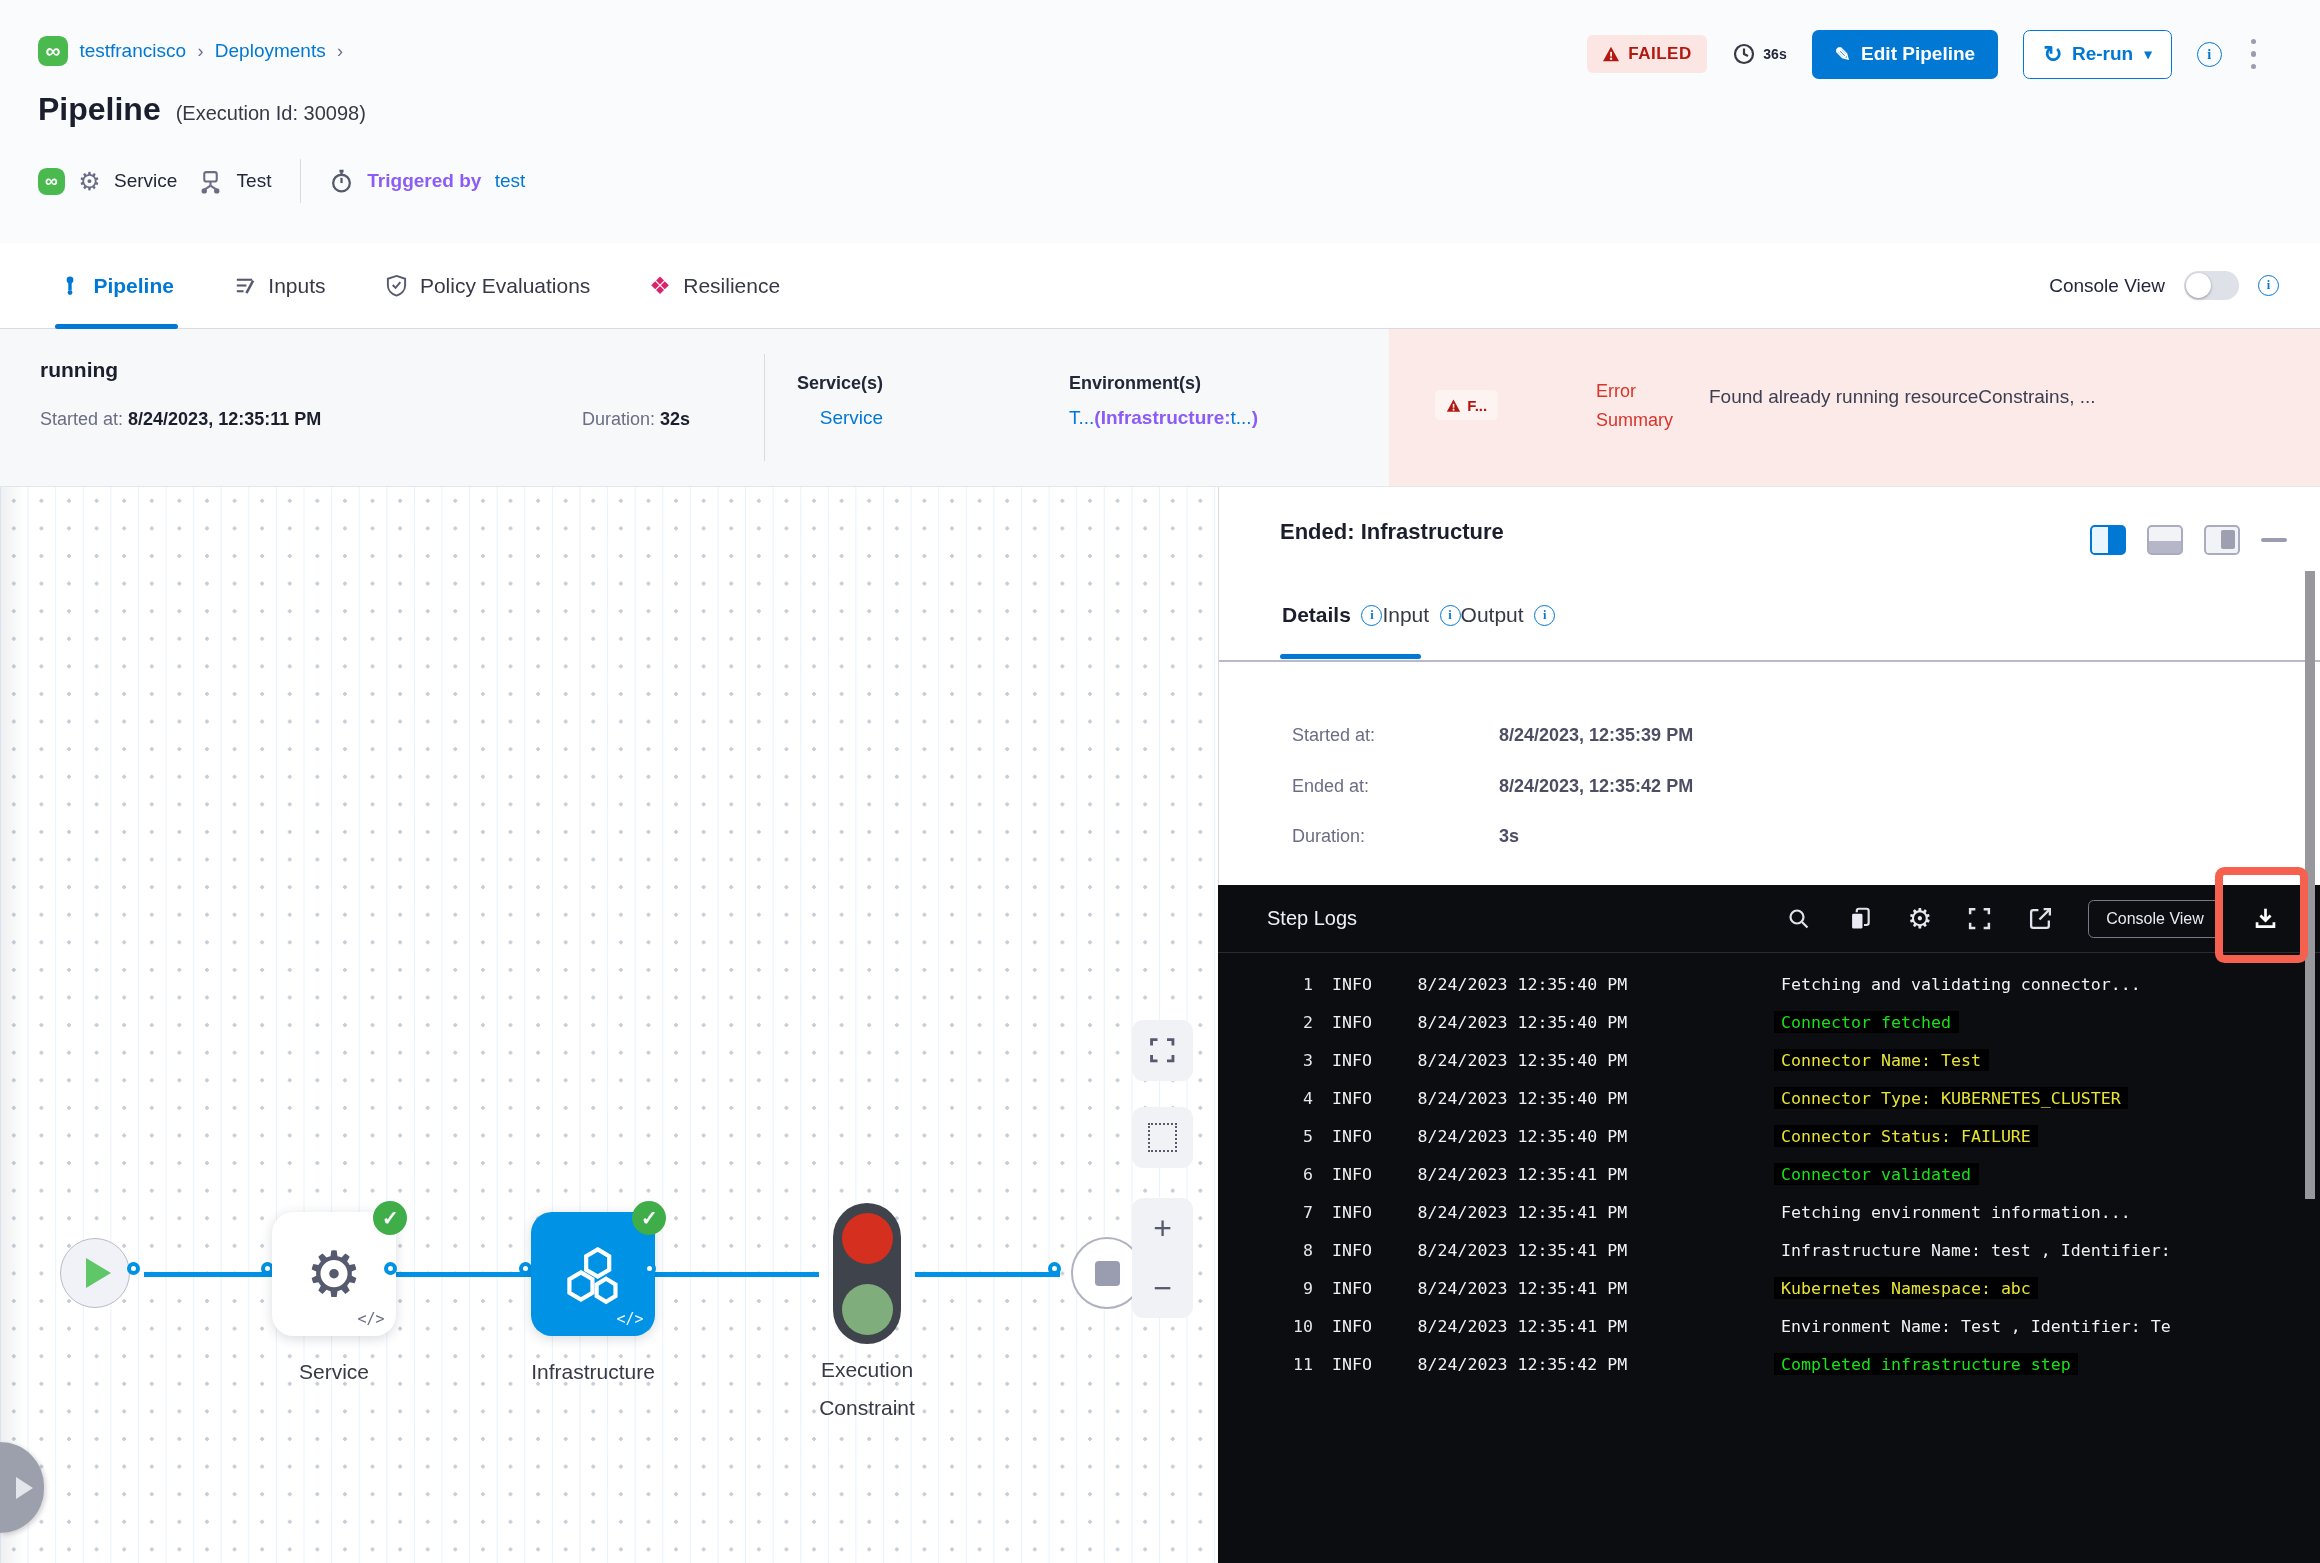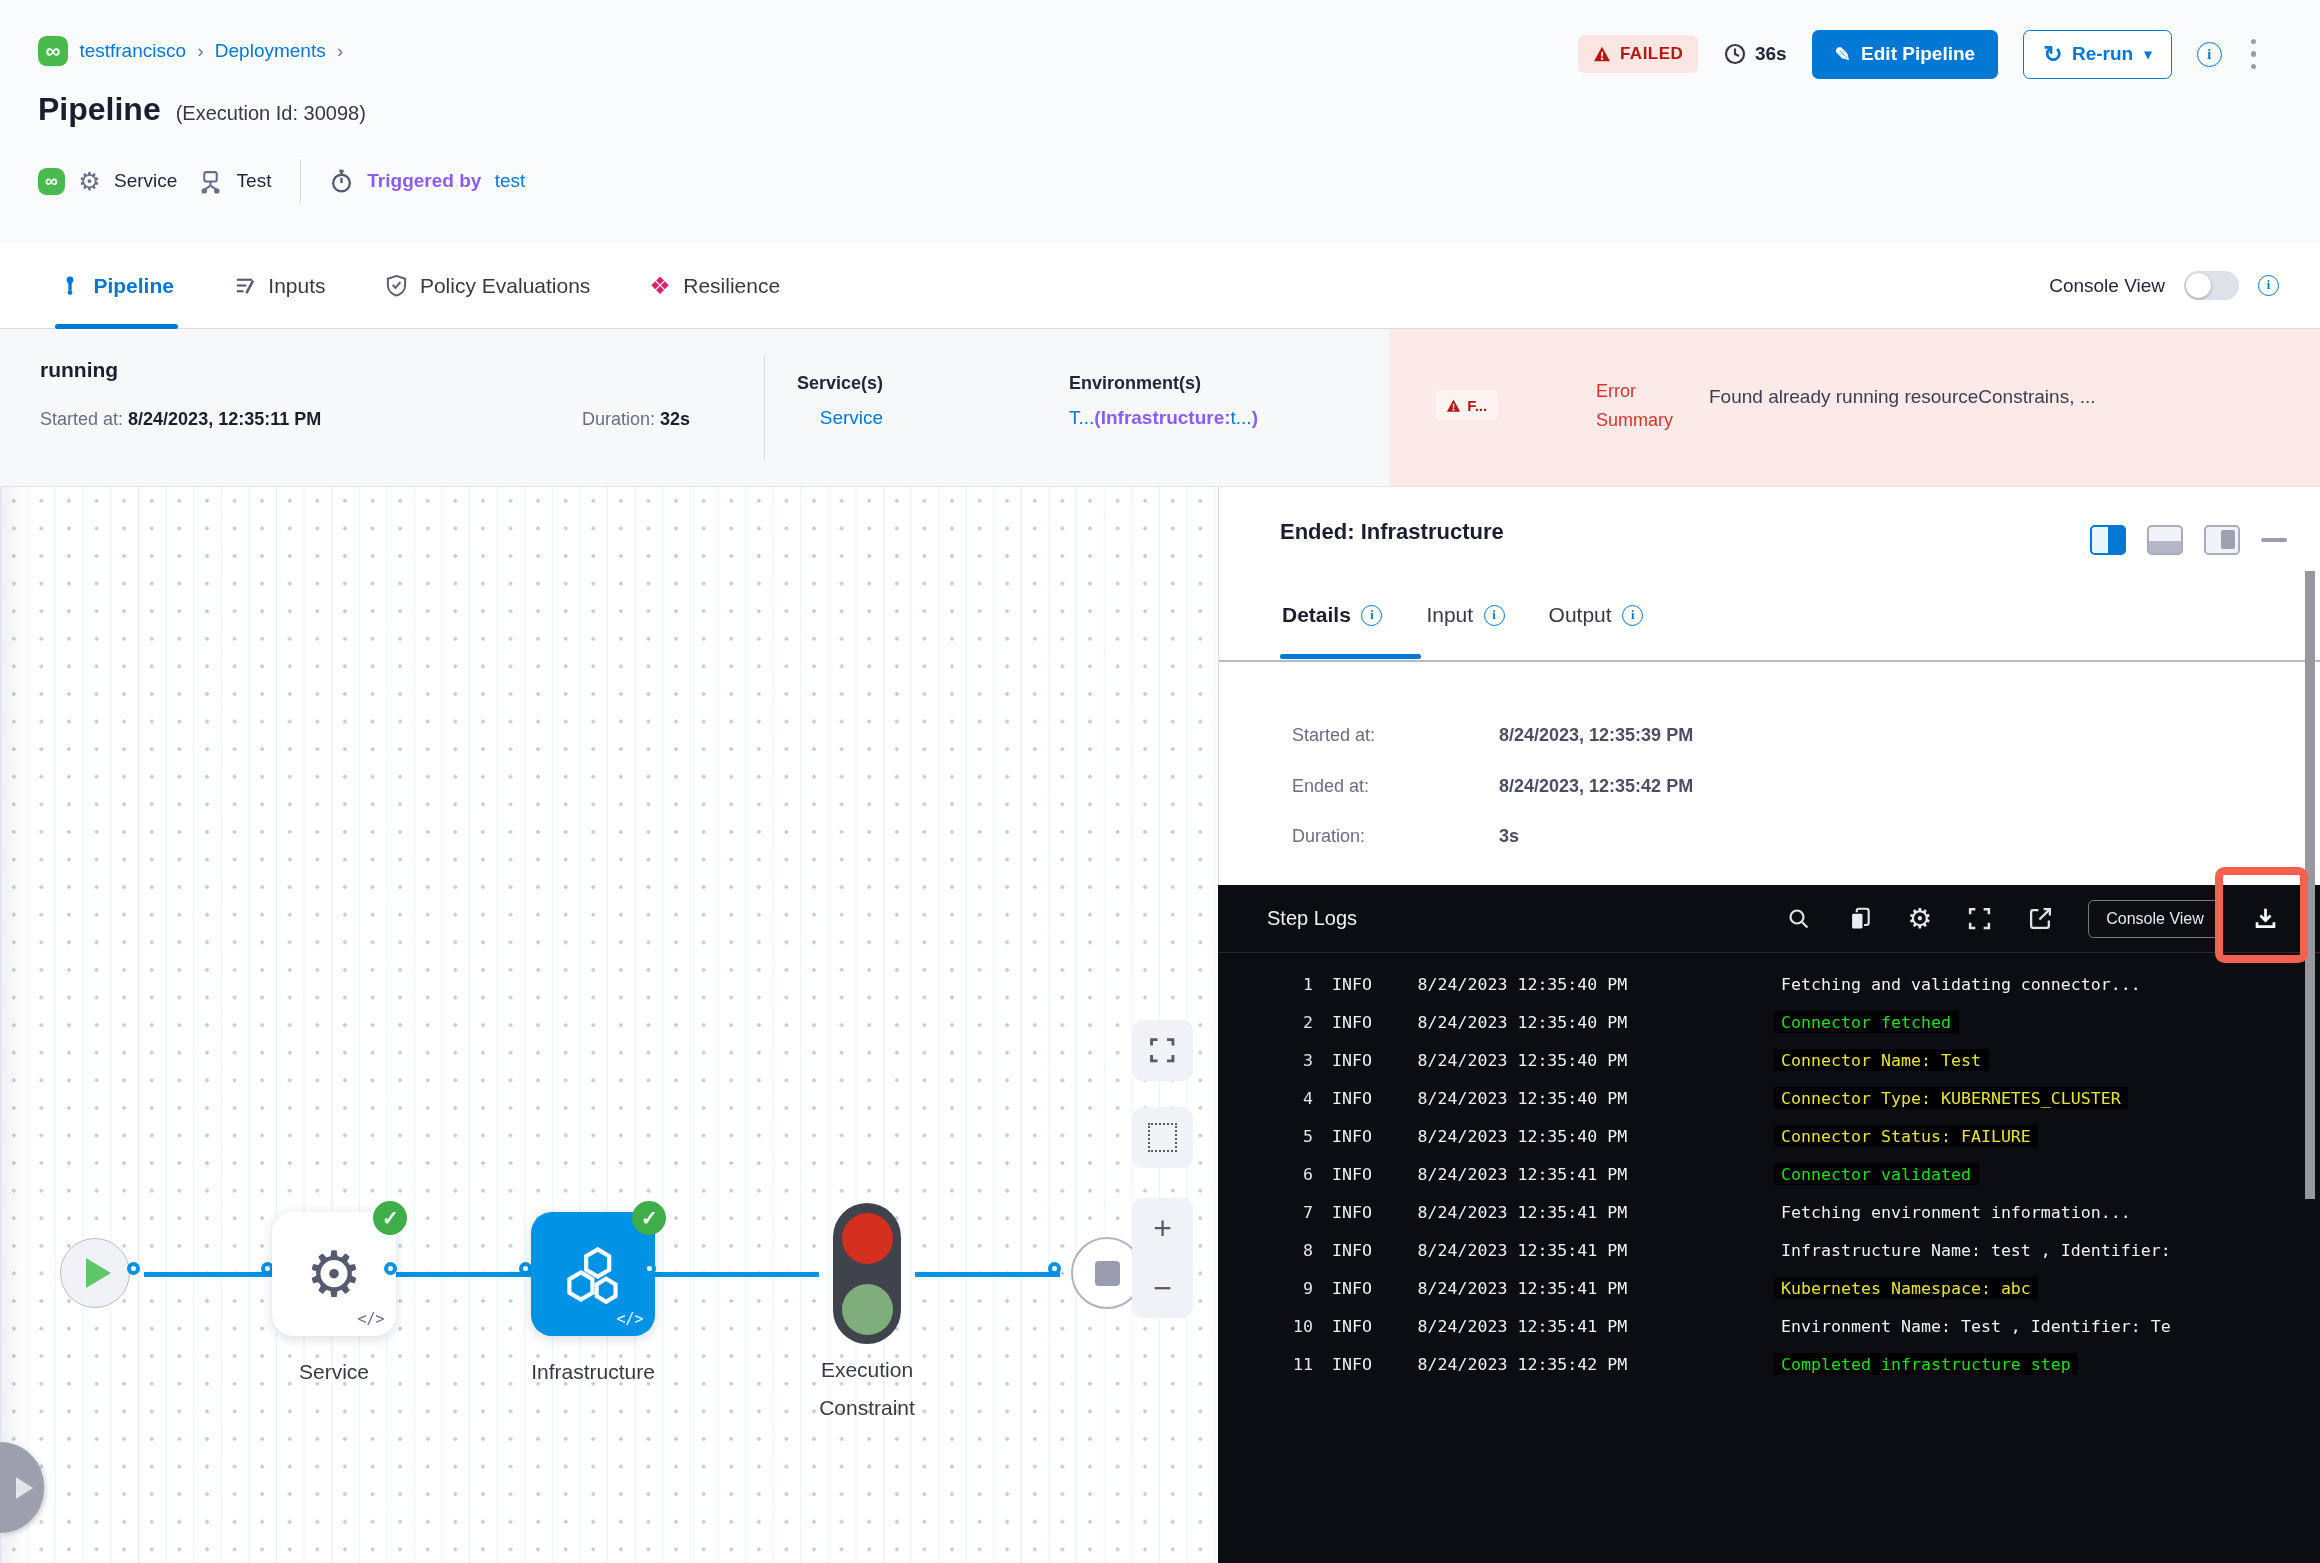--- a/index.html
+++ b/index.html
@@ -19,21 +19,21 @@
   .page-title { font-size:32px; font-weight:bold; color:#1b1e2c; }
   .exec-id { font-size:20px; color:#383946; }
   .subtitle { position:absolute; left:38px; top:158px; height:46px; display:flex; align-items:center; gap:13.3px; font-size:19px; color:#22273a; }
   .sub-gear { font-size:25px; color:#6b6d85; }
   .v-divider { width:1px; height:44px; background:#d9dae5; margin:0 15px; }
   .muted { color:#8b5cf6;font-weight:bold; }
   .link { color:#0278d5; cursor:pointer; }
   .header-actions { position:absolute; top:29.5px; right:61px; height:49px; display:flex; align-items:center; gap:25px; }
   .status-badge { display:flex; align-items:center; gap:8.6px; background:#fbe6e3; border-radius:5.7px;
     padding:8.6px 15px; color:#b41710; font-weight:bold; font-size:17px; letter-spacing:0.5px; }
-  .elapsed { display:flex; align-items:center; gap:7.6px; font-size:19px; color:#22273a; font-weight:600; }
+  .elapsed { display:flex; align-items:center; gap:7.6px; font-size:14px; color:#22273a; font-weight:600; }
   .btn-primary { display:flex; align-items:center; gap:10.5px; height:49px; padding:0 23px; background:#0278d5;
     color:#fff; font-size:19px; font-weight:bold; border-radius:6.7px; cursor:pointer; }
   .btn-outline { display:flex; align-items:center; gap:9.5px; height:49px; padding:0 19px; background:#fff;
     border:1.9px solid #0278d5; color:#0278d5; font-size:19px; font-weight:bold; border-radius:6.7px; cursor:pointer; }
   .caret { font-size:14.3px; margin-left:1.9px; }
   .info-i { width:25px; height:25px; border-radius:50%; border:1.9px solid #0278d5; color:#0278d5;
     display:inline-flex; align-items:center; justify-content:center; font-size:14.3px; font-weight:bold;
     font-family:"Liberation Serif", serif; flex:none; }
   .info-i.small { width:21px; height:21px; font-size:12.4px; }
   .kebab { display:flex; flex-direction:column; gap:6.7px; padding:3.8px; cursor:pointer; }
@@ -112,21 +112,21 @@
   
   .step-panel { position:absolute; top:487px; left:1218px; right:0; bottom:0; background:#fff; border-left:1px solid #d9dae5; }
   .sp-title { position:absolute; left:61px; top:32px; font-size:22px; font-weight:bold; color:#1b1e2c; }
   .layout-icons { position:absolute; right:34px; top:38px; display:flex; align-items:center; gap:21px; }
   .li-box { width:36px; height:30px; border-radius:4.8px; cursor:pointer; }
   .li-split-v { border:2.9px solid #0278d5; background:linear-gradient(90deg,#eaf6fe 50%, #0278d5 50%); }
   .li-split-h { border:2.9px solid #a9abbe; background:linear-gradient(180deg,#f2f3f7 55%, #b5b7c8 45%); }
   .li-float { border:2.9px solid #a9abbe; background:#f2f3f7; position:relative; }
   .li-float::after { content:""; position:absolute; right:2.9px; top:2.9px; width:14.3px; height:19px; border-radius:1.9px; background:#9ea0b2; }
   .li-minimize { width:26px; height:4.8px; border-radius:2.9px; background:#9a9cb0; cursor:pointer; }
-  .sp-tabs { position:absolute; left:63px; top:116px; display:flex; align-items:center; gap:44px; font-size:21px; color:#383946; }
+  .sp-tabs { position:absolute; left:63px; top:116px; display:flex; align-items:center; font-size:21px; color:#383946; }
   .sp-tab { display:flex; align-items:center; gap:10.5px; cursor:pointer; }
   .sp-tab.active { font-weight:bold; color:#1b1e2c; }
   .sp-underline { position:absolute; left:61px; top:167px; width:141px; height:4.8px; background:#0278d5; border-radius:2.9px; }
   .sp-divider { position:absolute; left:0; right:0; top:173px; height:1.9px; background:#b9bac9; }
   .sp-fields { position:absolute; left:73px; top:238px; display:grid; grid-template-columns:207px auto; row-gap:29.5px; font-size:18px; }
   .sp-fields .lbl { color:#6b6d85; }
   .sp-fields .val { color:#4c4e64; font-weight:bold; }
   
   .logs { position:absolute; left:1218px; right:0; top:885px; bottom:0; background:#0b0d11; }
   .logs-toolbar { height:68px; border-bottom:1px solid #2a2c33; display:flex; align-items:center; padding:0 42px 0 49px; }

